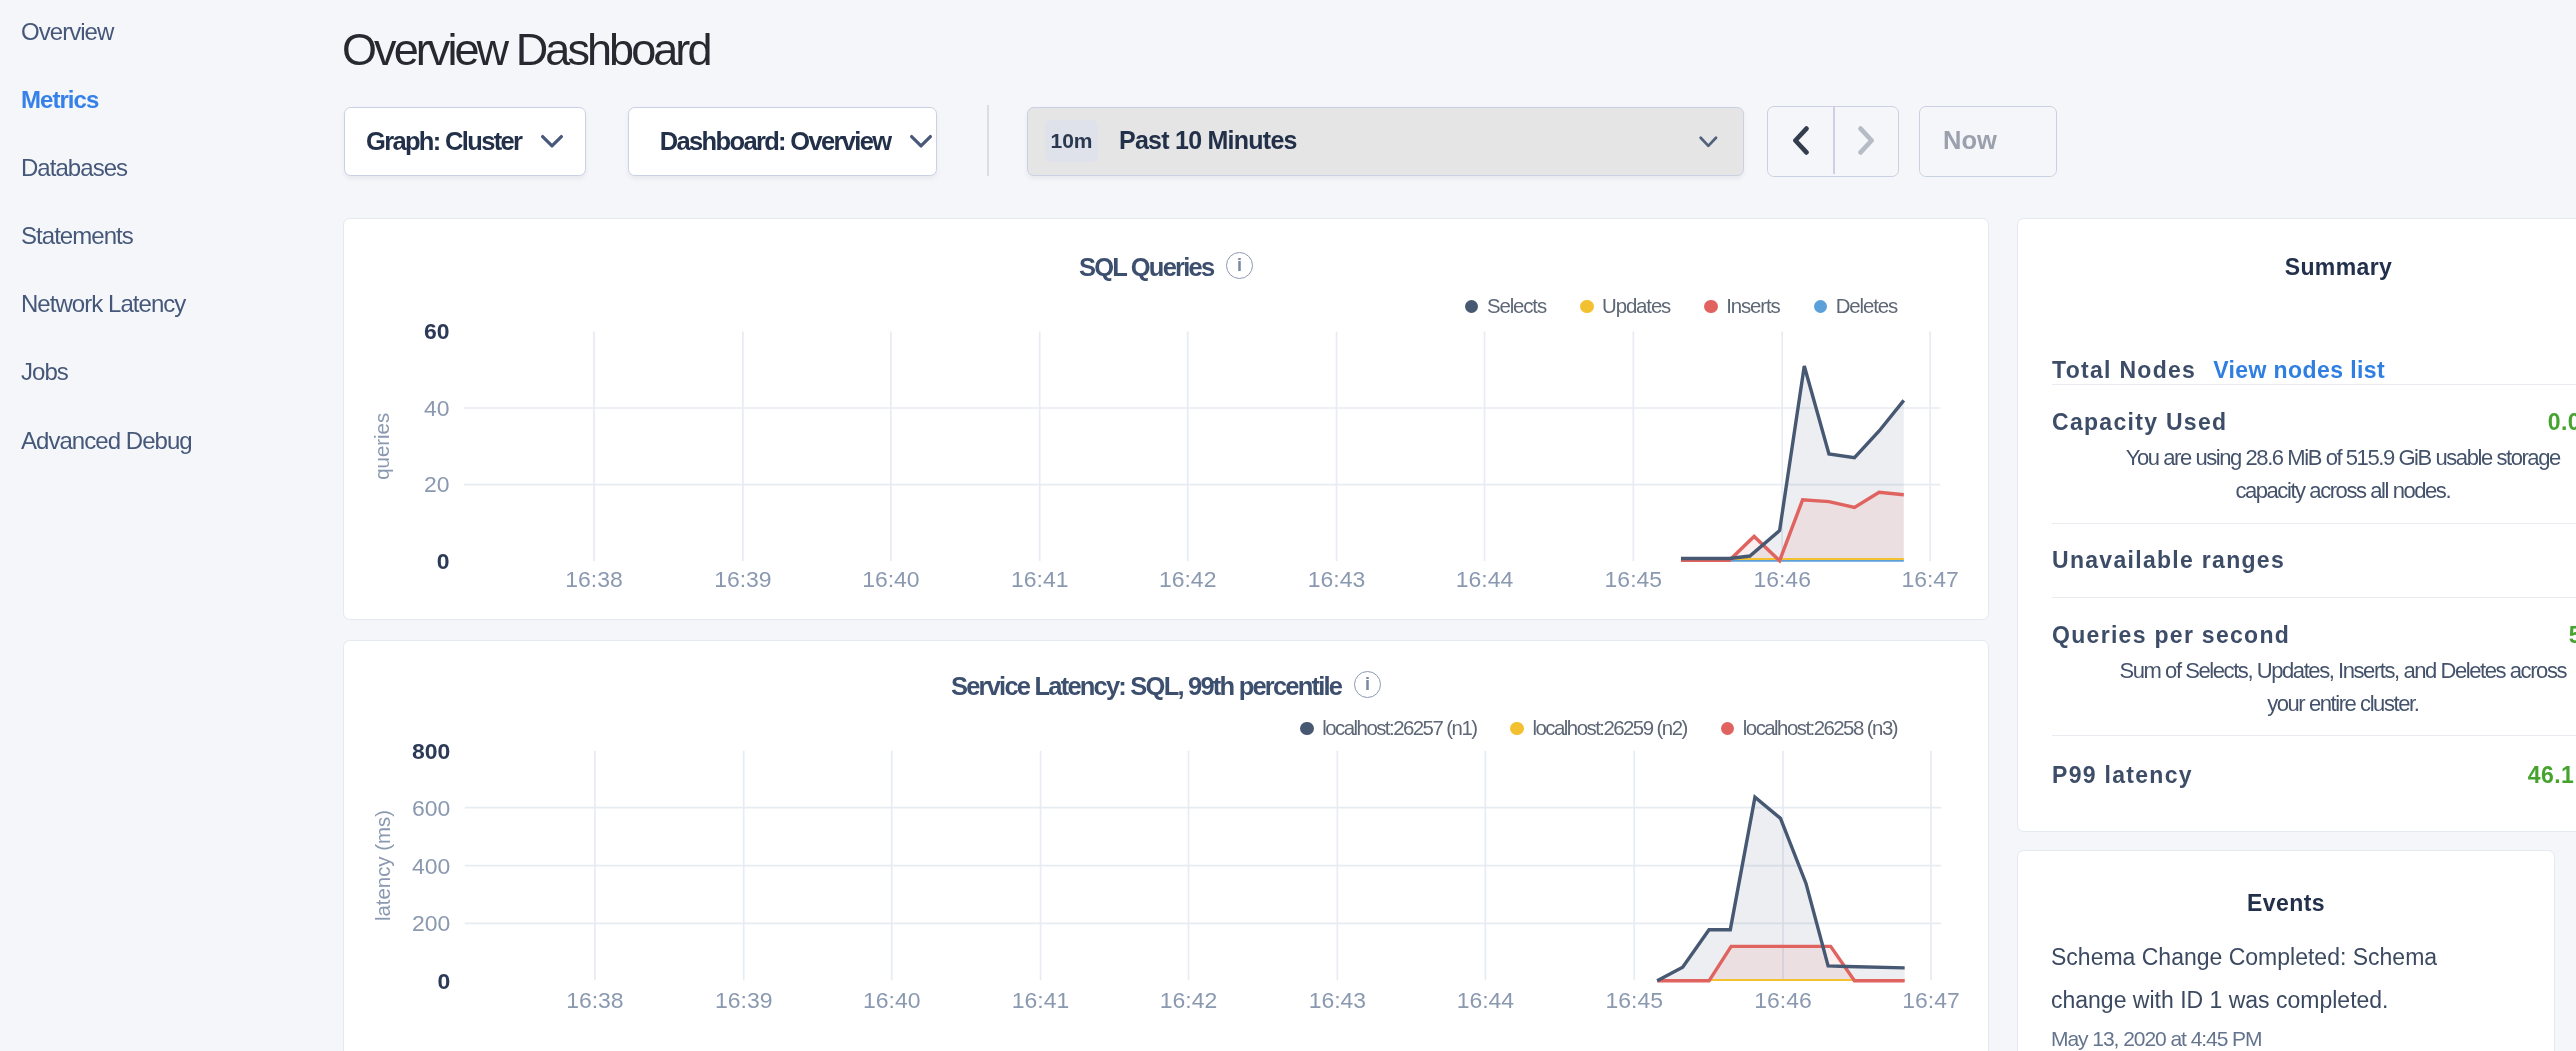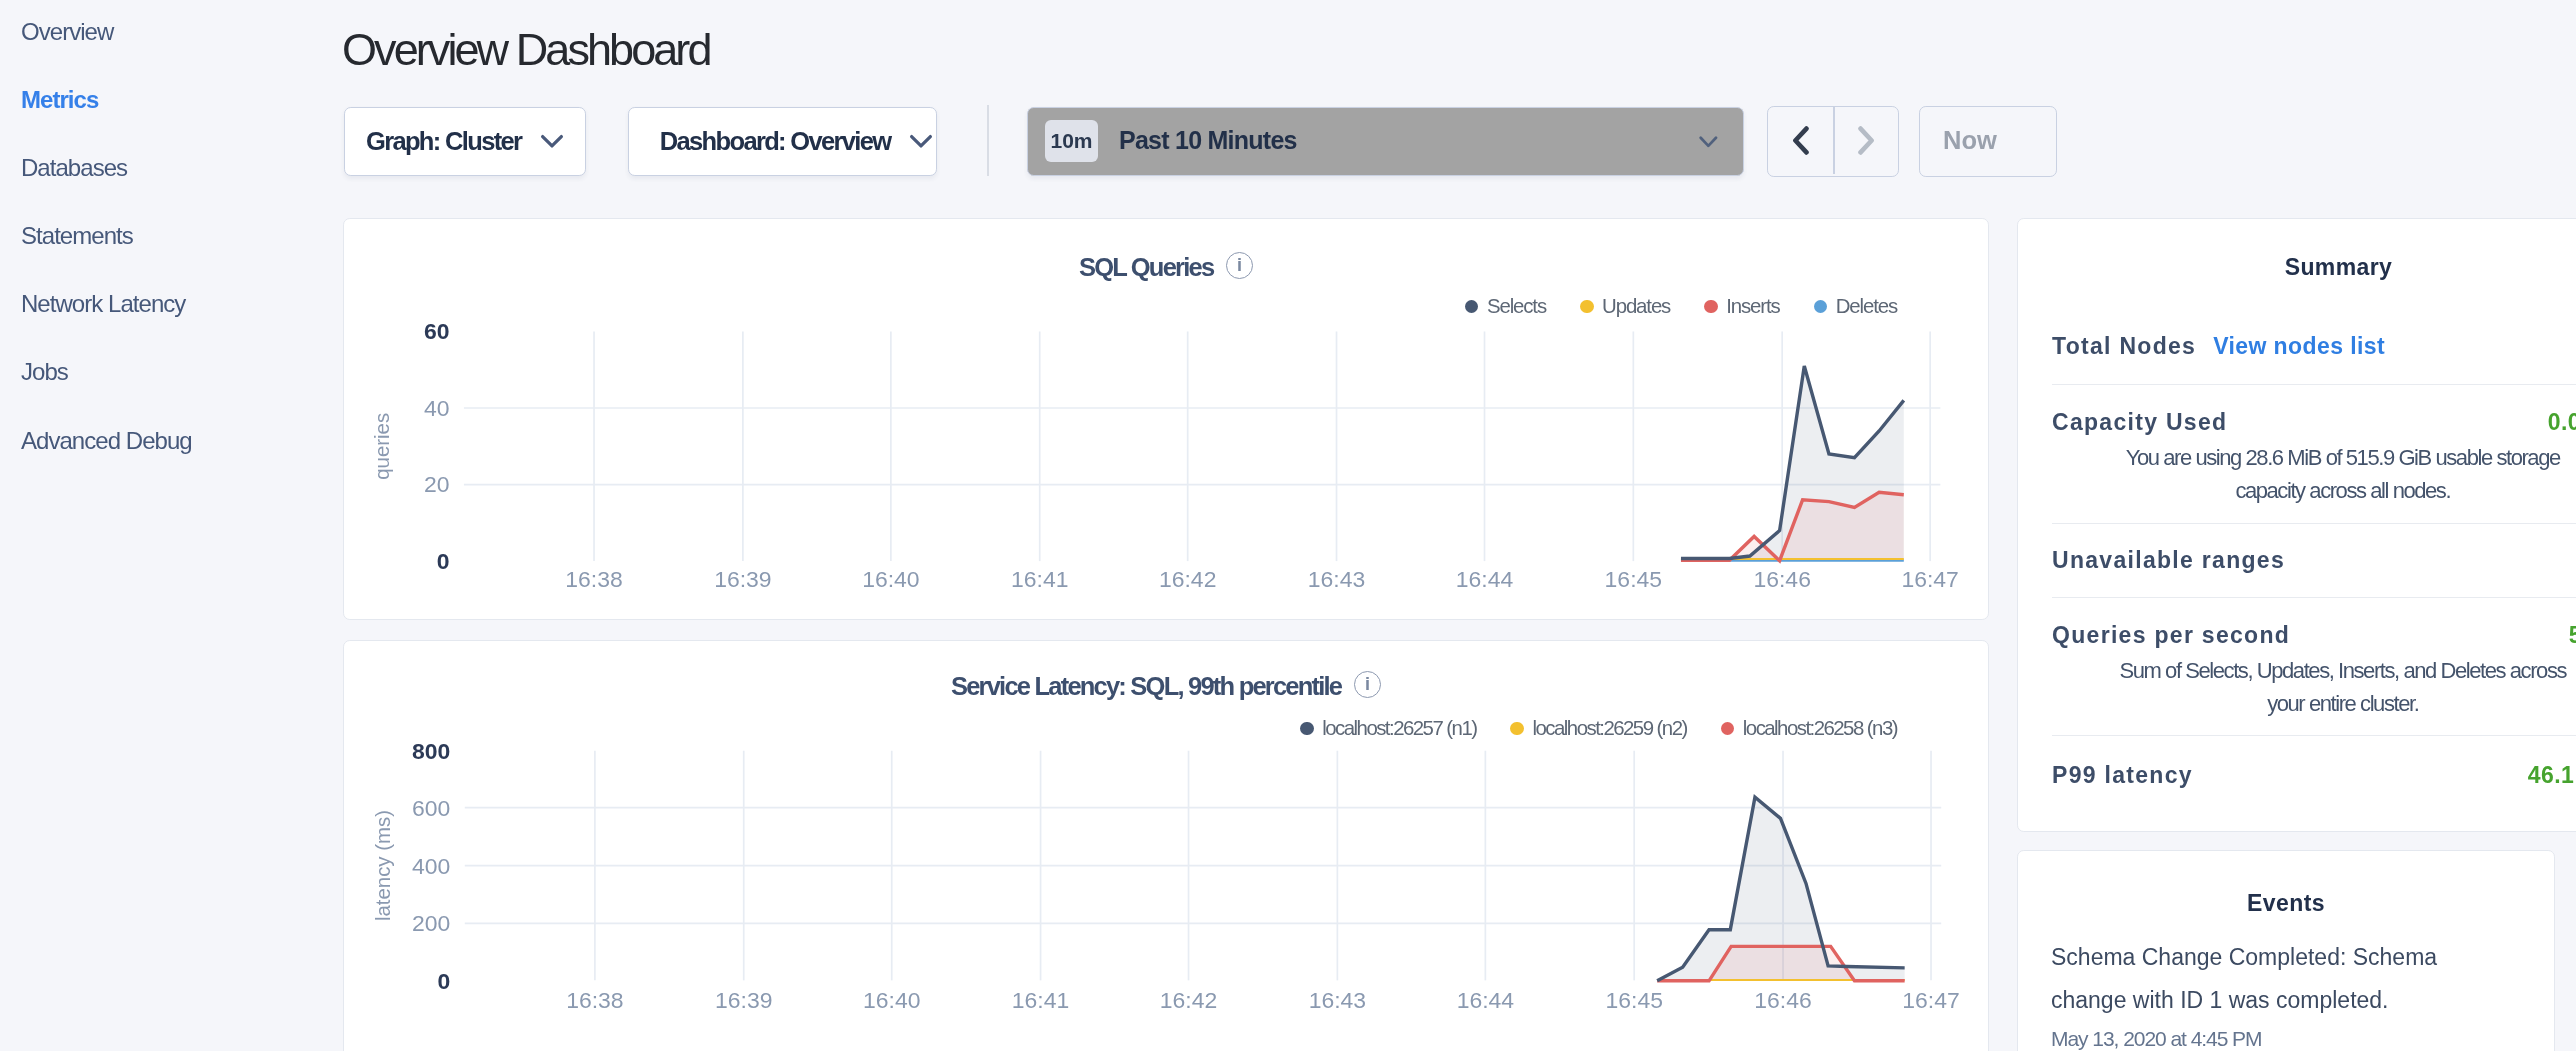--- a/index.html
+++ b/index.html
@@ -22,21 +22,21 @@
   .btn {
     position:absolute; top:107px; height:69px;
     background:#fff; border:1.7px solid #c9d1e2; border-radius:6.8px;
     display:flex; align-items:center; justify-content:center;
     font-size:25.5px; font-weight:bold; color:#223049; letter-spacing:-0.065em;
     white-space:nowrap;
     box-shadow:0 2.6px 4.3px rgba(60,75,105,0.07);
   }
   .chev { margin-left:18.7px; }
   .sep { position:absolute; left:987px; top:105px; width:1.7px; height:71px; background:#d9dde5; }
-  .timebox { position:absolute; left:1027px; top:107px; width:717px; height:69px; background:#a3a3a3; border:1.7px solid #c9d1e2; border-radius:6.8px; box-shadow:0 2.6px 4.3px rgba(60,75,105,0.07); }
+  .timebox { position:absolute; left:1027px; top:107px; width:717px; height:69px; background:#e5e5e5; border:1.7px solid #c9d1e2; border-radius:6.8px; box-shadow:0 2.6px 4.3px rgba(60,75,105,0.07); }
   .badge { position:absolute; left:17px; top:12px; width:53px; height:42px; background:#dfe2ea; border-radius:6px; text-align:center; line-height:42px; font-size:21px; font-weight:bold; color:#2b3950; }
   .timelabel { position:absolute; left:91px; top:0; height:65px; line-height:65px; font-size:25px; font-weight:bold; color:#223049; letter-spacing:-0.03em; white-space:nowrap; }
   .timechev { position:absolute; right:25px; top:28px; }
   .grp { position:absolute; left:1767px; top:106px; width:132px; height:71px; background:transparent; border:1.7px solid #c9d1e2; border-radius:6.8px; }
   .grp .div { position:absolute; left:65px; top:0; width:1.7px; height:67px; background:#c9d1e2; }
   .grp .cell { position:absolute; top:0; width:65px; height:67px; display:flex; align-items:center; justify-content:center; }
   .now { position:absolute; left:1919px; top:106px; width:138px; height:71px; border:1.7px solid #c9d1e2; border-radius:6.8px; text-align:center; line-height:67px; font-size:25.5px; font-weight:bold; color:#9aa1ad; }
 
   
   .panel { position:absolute; background:#fff; border:0.9px solid #e4e8ef; border-radius:6.8px; }
@@ -44,21 +44,21 @@
   .chart-title .inner { display:inline-flex; align-items:center; }
   .info { display:inline-block; width:27px; height:27px; border:1.7px solid #8d99b0; border-radius:50%; margin-left:12.8px; margin-top:-3.4px; font-size:18px; font-weight:bold; color:#7a88a0; text-align:center; line-height:24px; font-style:normal; letter-spacing:0; }
   .legend { position:absolute; right:91px; display:flex; align-items:flex-end; font-size:20.4px; color:#5d6775; letter-spacing:-0.055em; }
   .legend .it { display:flex; align-items:center; margin-left:34px; white-space:nowrap; }
   .legend .dot { width:13.6px; height:13.6px; border-radius:50%; margin-right:8.5px; }
 
   
   .sumrow { position:absolute; left:34px; right:44px; display:flex; align-items:baseline; }
   .sumrow .t { font-size:23px; font-weight:bold; color:#3d4d68; letter-spacing:1.3px; }
   .sumrow .v { margin-left:auto; font-size:23px; font-weight:bold; color:#46a32e; letter-spacing:0.4px; }
-  .sumrow .link { font-size:23px; font-weight:bold; color:#2f7ee2; margin-left:17px; letter-spacing:0.4px; }
+  .sumrow .link { font-size:23px; font-weight:bold; color:#2f7ee2; margin-left:17px; letter-spacing:0.4px;margin-top:24px; }
   .sumpara { position:absolute; left:34px; right:25.5px; font-size:22px; color:#44536b; line-height:33px; letter-spacing:-0.065em;text-align:center; }
   .sumdiv { position:absolute; left:34px; right:42px; height:0.9px; background:#e8ebf0; }
 </style>
 </head>
 <body>
 
 <div class="nav">
   <div style="top:15.3px">Overview</div>
   <div class="active" style="top:83px">Metrics</div>
   <div style="top:151px">Databases</div>

